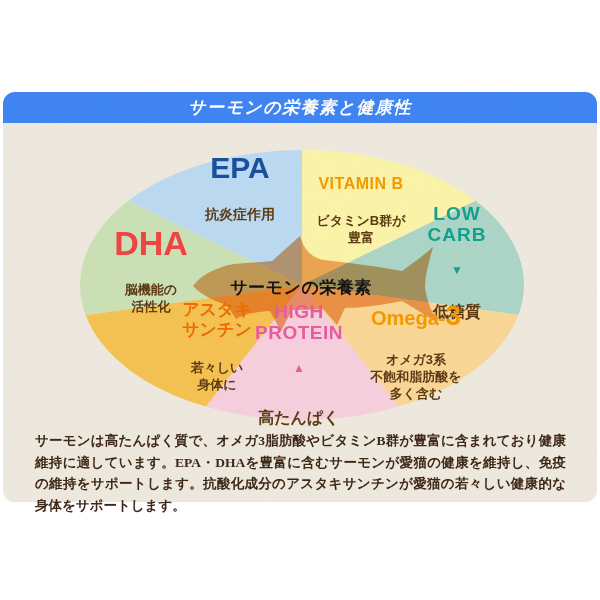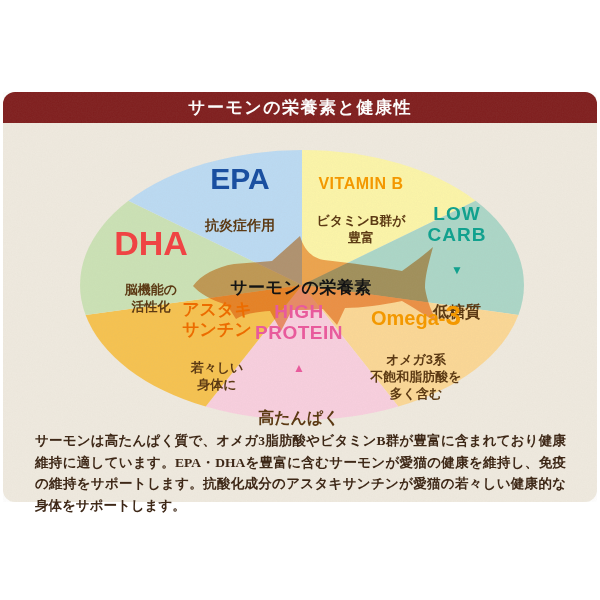--- a/index.html
+++ b/index.html
@@ -8,22 +8,22 @@
     font-family:"Liberation Sans", sans-serif;
   }
   .stage{position:absolute;left:0;top:0;width:600px;height:600px;}
 
   
   .card{
     position:absolute;left:3px;top:92px;width:594px;height:410px;
     border-radius:12px;overflow:hidden;background:#EFEADF;
   }
   .header-bar{
-    position:absolute;left:0;top:0;width:100%;height:31px;background:#7f1d1d;
-    display:flex;align-items:center;justify-content:center;
+    position:absolute;left:0;top:0;width:100%;height:31px;background:#3b82f6;
+    display:flex;align-items:center;justify-content:center;font-style:italic;
   }
   .header-bar .title{
     color:#ffffff;font-size:17px;font-weight:bold;letter-spacing:1.5px;
   }
 
   
   .pie-svg{position:absolute;left:0;top:0;width:600px;height:600px;pointer-events:none;}
   .fish{mix-blend-mode:multiply;opacity:.62;}
 
   
@@ -107,21 +107,21 @@
              L337,325 L323,309
              C311,310 301,310 292,310
              L281,331 L270,311
              C255,312 244,314 236,319
              L227,305
              C211,300 199,293 193,286 Z" fill="#E5761C"></path>
 
     <rect x="3" y="92" width="594" height="410" rx="12" filter="url(#paper)" opacity="0.85"></rect>
   </svg>
 
-  <div class="seg-label lab-epa" style="left:240px;top:199px;">
+  <div class="seg-label lab-epa" style="left:240px;top:188px;">
     <span class="t">EPA</span>
     <span class="sub">抗炎症作用</span>
   </div>
 
   <div class="seg-label lab-vitamin-b" style="left:361px;top:211px;">
     <span class="t">VITAMIN B</span>
     <span class="sub">ビタミンB群が
 豊富</span>
   </div>
 

